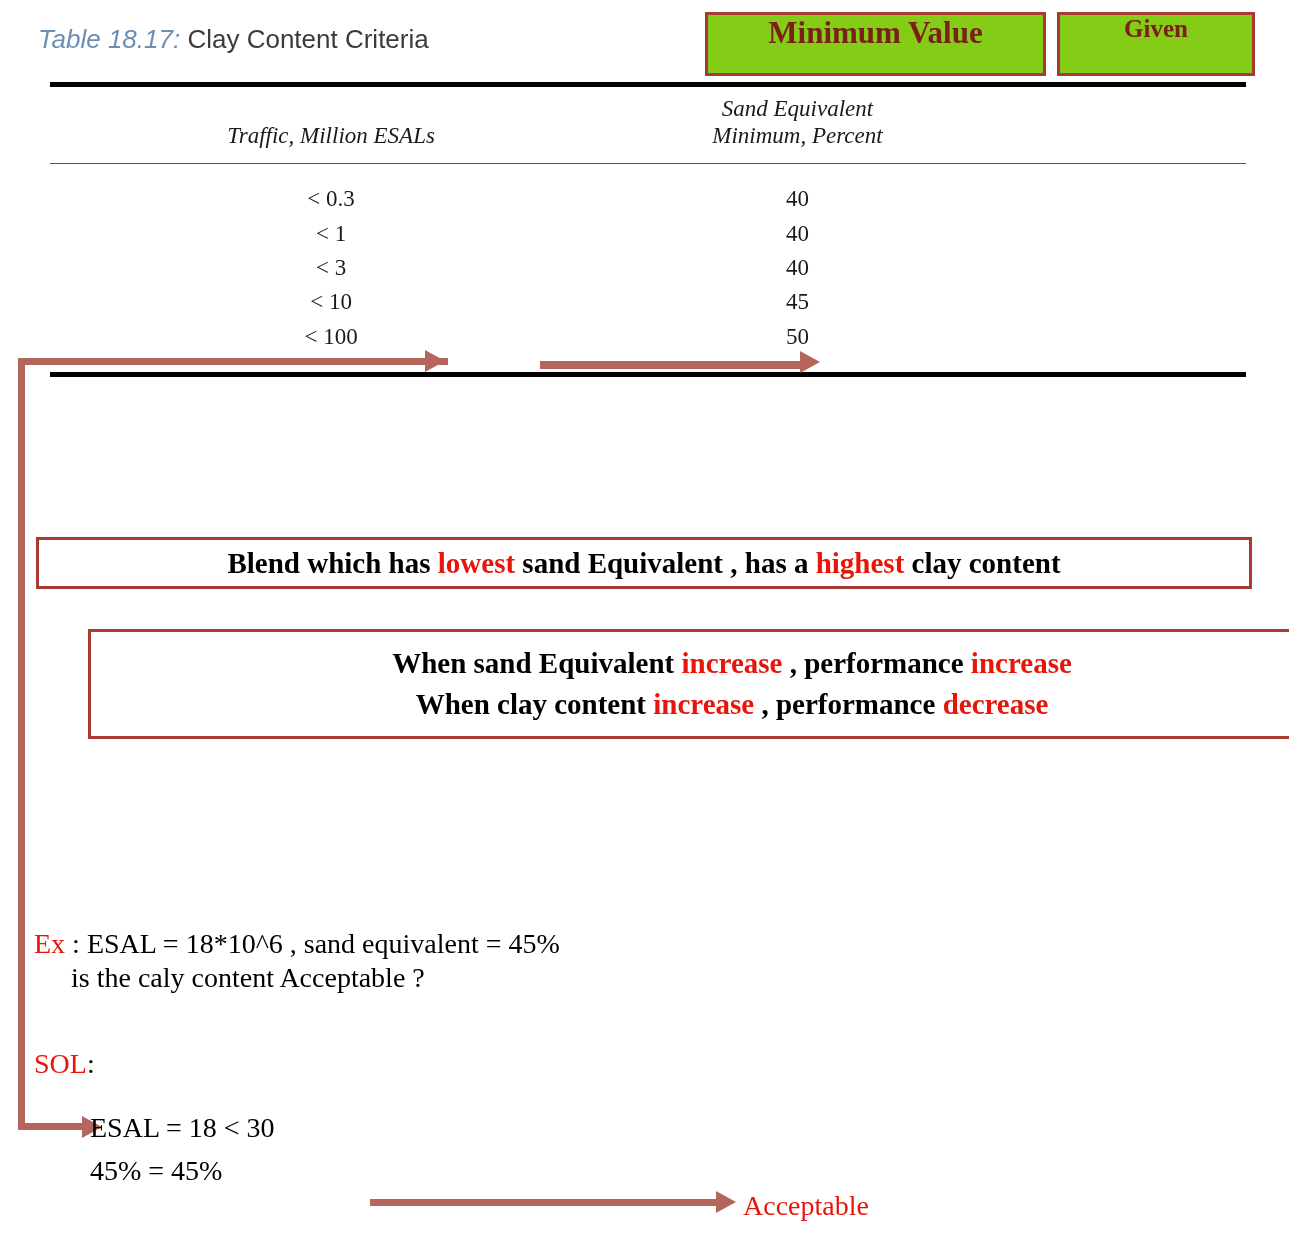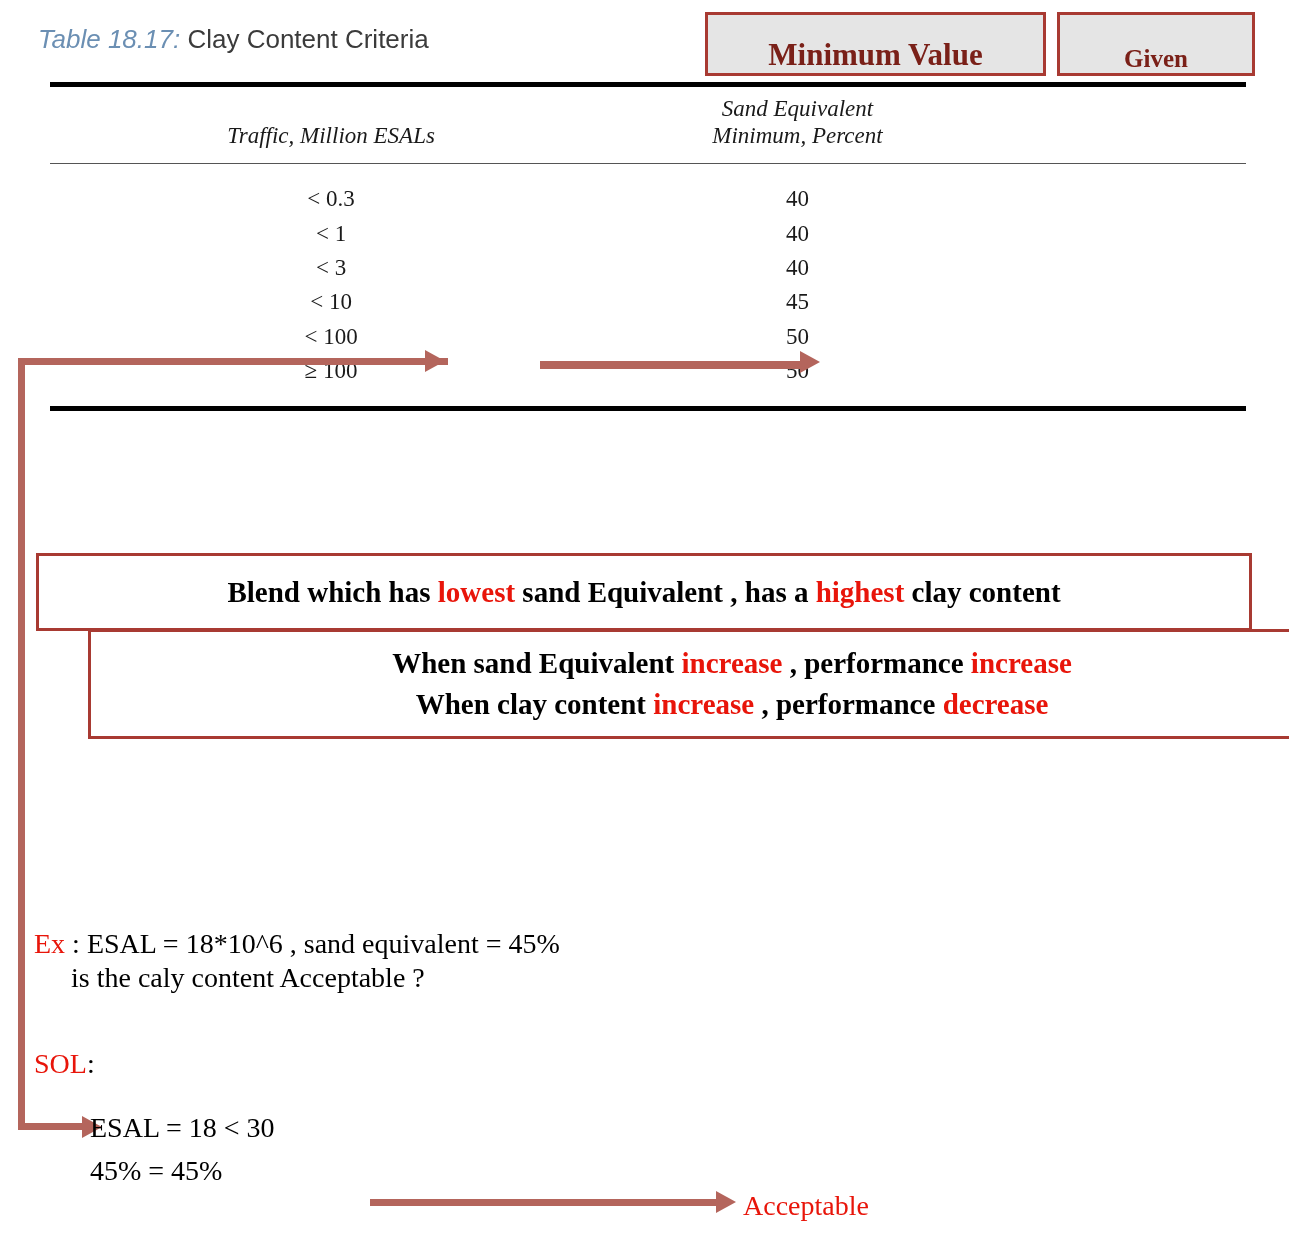--- a/index.html
+++ b/index.html
@@ -28,23 +28,23 @@
   }
   .caption .cap-label {
     color: #6b8fb3;
     font-style: italic;
   }
 
   
   .callout-box {
     position: absolute;
     border: 3px solid #a83a32;
-    background: #e5e5e5;
+    background: #84cc16;
     display: flex;
-    align-items: flex-end;
+    align-items: flex-start;
     justify-content: center;
     font-weight: bold;
     color: #7a2018;
     font-family: "Liberation Serif", serif;
   }
   #min-value-box {
     left: 705px;
     top: 12px;
     width: 335px;
     height: 58px;
@@ -113,23 +113,23 @@
     display: inline-block;
     border: 3px solid #a02a20;
     padding: 0 8px;
     line-height: 1.08;
   }
 
   
   #stmt1 {
     position: absolute;
     left: 36px;
-    top: 553px;
+    top: 537px;
     width: 1216px;
-    height: 78px;
+    height: 52px;
     border: 3px solid #a83a32;
     display: flex;
     align-items: center;
     justify-content: center;
     font-size: 29px;
     font-weight: bold;
     box-sizing: border-box;
     text-align: center;
   }
   #stmt2 {
@@ -249,25 +249,20 @@
       <tr>
         <td class="c1">&lt; 10</td>
         <td class="c2">45</td>
         <td class="c3"></td>
       </tr>
       <tr>
         <td class="c1">&lt; 100</td>
         <td class="c2">50</td>
         <td class="c3"></td>
       </tr>
-      <tr>
-        <td class="c1">≥ 100</td>
-        <td class="c2">50</td>
-        <td class="c3"></td>
-      </tr>
       <tr class="spacer-row">
           <td class="c1"></td>
           <td class="c2"></td>
           <td class="c3"></td>
         </tr>
     </tbody>
   </table>
   <div class="rule-bottom"></div>
 </div>
 

